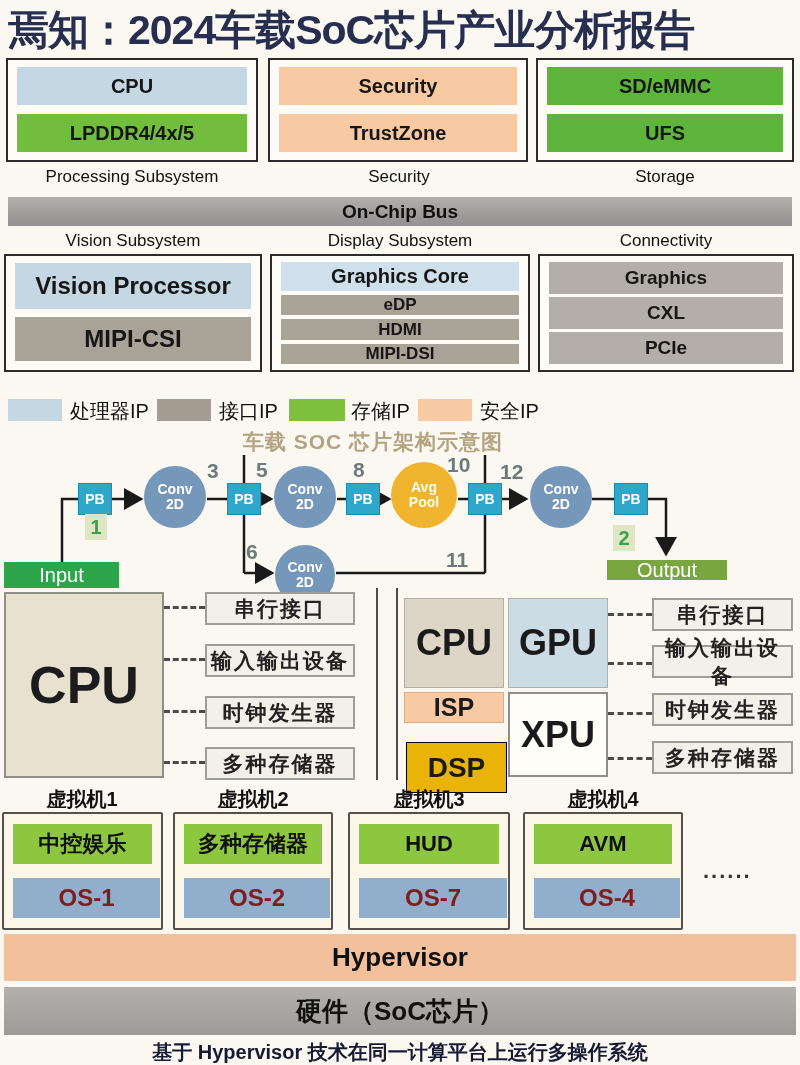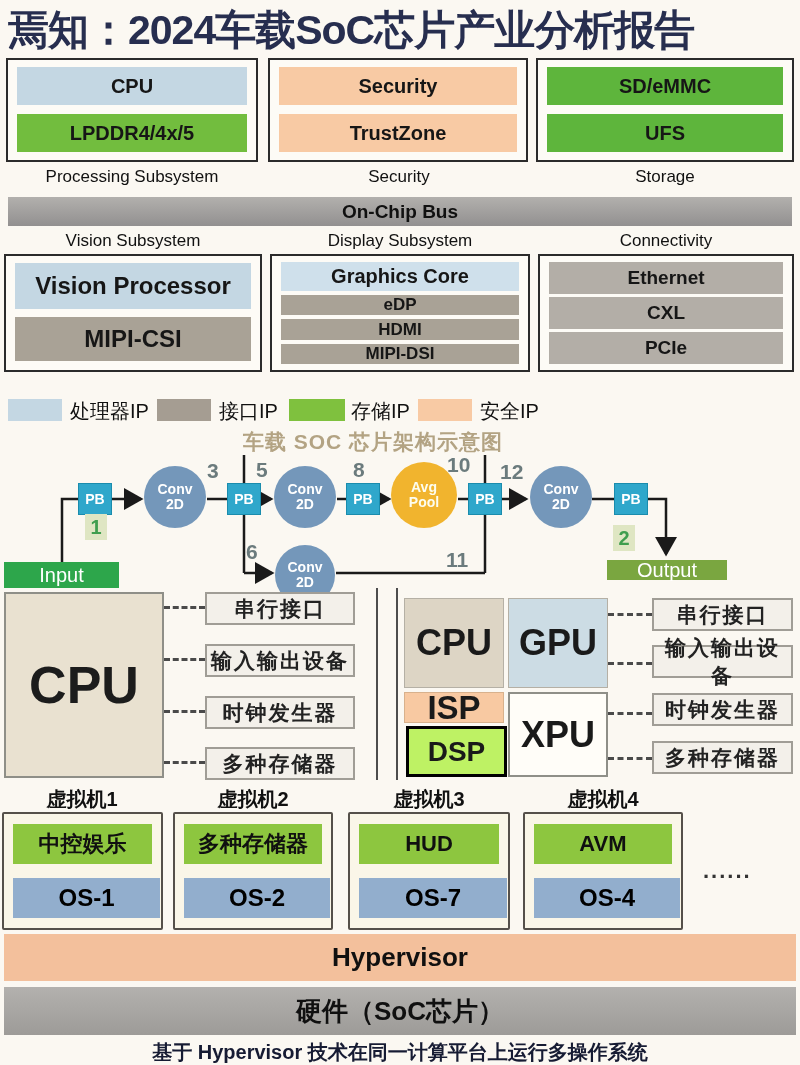--- a/index.html
+++ b/index.html
@@ -42,31 +42,31 @@
   
   .bigcpu{background:#e9e1d0;border:2px solid #8f8f88;box-sizing:border-box;
           font-size:52px;font-weight:600;color:#1c1c1c;}
   .pbox{background:#f3f0ea;border:2px solid #a09d96;box-sizing:border-box;
         font-size:21px;font-weight:700;color:#222;letter-spacing:2px;}
   .dash{border-top:3px dashed #4a4a4a;height:0;}
   .vline{width:2px;background:#4d4d4d;}
   .blk{box-sizing:border-box;font-weight:700;color:#1a1a1a;}
   .blk-cpu{background:#ddd5c5;border:1px solid #b5b0a5;font-size:36px;}
   .blk-gpu{background:#ccdce4;border:1px solid #b5b0a5;font-size:36px;}
-  .blk-isp{background:#f8c9a2;border:1px solid #d8b18c;font-size:33px;}
-  .blk-dsp{background:#bef264;border:3px solid #000000;font-size:28px;}
+  .blk-isp{background:#f8c9a2;border:1px solid #d8b18c;font-size:25px;}
+  .blk-dsp{background:#eab308;border:1px solid #000000;font-size:28px;margin-top:16px;}
   .blk-xpu{background:#fffdf8;border:2px solid #8f8f88;font-size:36px;}
 
   
   .vmlabel{font-size:20px;font-weight:700;color:#111;}
   .vmcard{background:#faf6e8;border:2px solid #55504a;border-radius:2px;box-sizing:border-box;}
   .vm-app{position:absolute;left:9px;right:9px;top:10px;height:40px;background:#8dc63f;
           font-size:22px;font-weight:700;color:#101010;}
   .vm-os{position:absolute;left:9px;right:1px;top:64px;height:40px;background:#92aecd;
-         font-size:24px;font-weight:700;color:#000000;}
+         font-size:24px;font-weight:700;color:#7f1d1d;}
   .dots{font-size:22px;font-weight:700;color:#333;letter-spacing:2px;}
 
   .hyperbar{background:#f3c09c;font-size:26px;font-weight:700;color:#101010;}
   .hwbar{background:linear-gradient(180deg,#b3b1ae,#9d9b98);font-size:26px;font-weight:700;color:#101010;}
   .busbar{background:linear-gradient(180deg,#b2b0ad,#929090);font-size:19px;font-weight:700;color:#101010;}
   .footer{font-size:20px;font-weight:700;color:#161b33;}
 </style>
 </head>
 <body>
 
@@ -101,21 +101,21 @@
     <div class="bar c-blue" style="height:46px;font-size:24px;">Vision Processor</div>
     <div class="bar c-taupe" style="height:44px;font-size:24px;">MIPI-CSI</div>
   </div>
   <div class="abs card" style="left:270px;top:254px;width:260px;height:118px;padding:6px 9px;gap:4px;">
     <div class="bar c-blue2" style="height:30px;font-size:20px;">Graphics Core</div>
     <div class="bar c-taupe" style="height:21px;font-size:17px;">eDP</div>
     <div class="bar c-taupe" style="height:21px;font-size:17px;">HDMI</div>
     <div class="bar c-taupe" style="height:21px;font-size:17px;">MIPI-DSI</div>
   </div>
   <div class="abs card" style="left:538px;top:254px;width:256px;height:118px;padding:6px 9px;gap:3px;">
-    <div class="bar c-gray" style="height:32px;font-size:19px;">Ethernet</div>
+    <div class="bar c-gray" style="height:32px;font-size:19px;">Graphics</div>
     <div class="bar c-gray" style="height:32px;font-size:19px;">CXL</div>
     <div class="bar c-gray" style="height:32px;font-size:19px;">PCIe</div>
   </div>
 
   <div class="abs sw" style="left:8px;top:399px;width:54px;background:#c4d7e3;"></div>
   <div class="abs lg-label" style="left:70px;top:398px;">处理器IP</div>
   <div class="abs sw" style="left:157px;top:399px;width:54px;background:#a59d92;"></div>
   <div class="abs lg-label" style="left:219px;top:398px;">接口IP</div>
   <div class="abs sw" style="left:289px;top:399px;width:56px;background:#7fc13e;"></div>
   <div class="abs lg-label" style="left:351px;top:398px;">存储IP</div>

